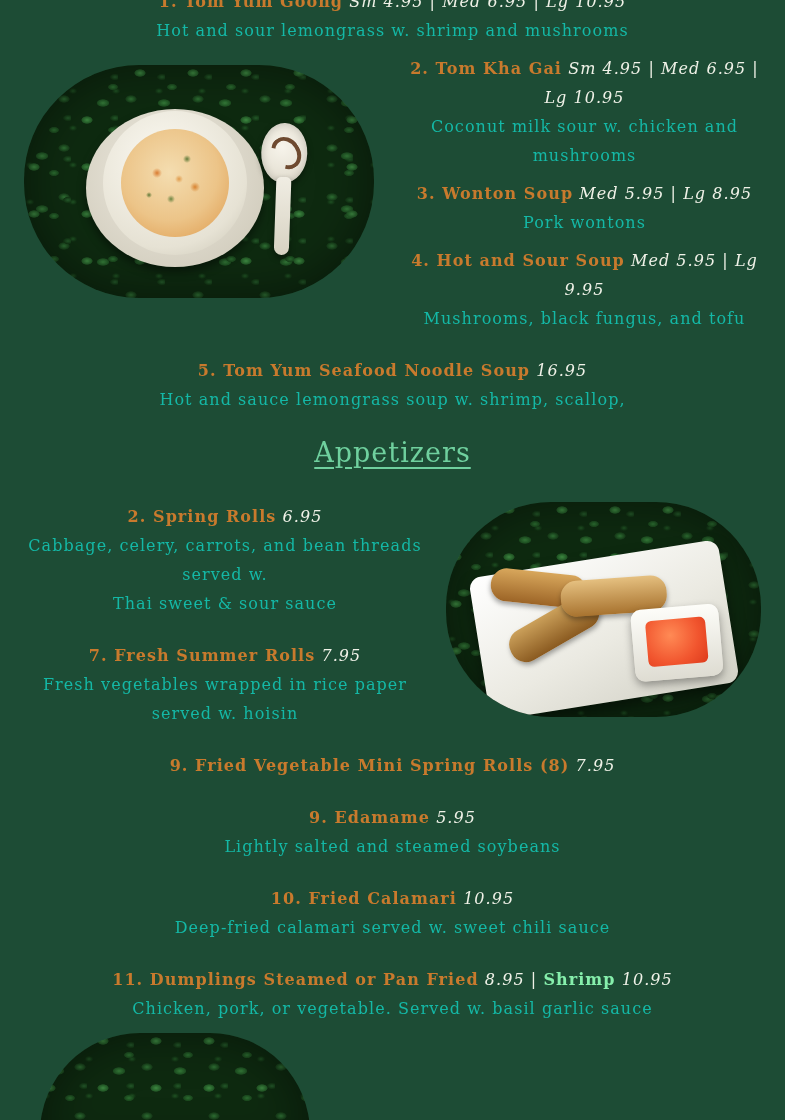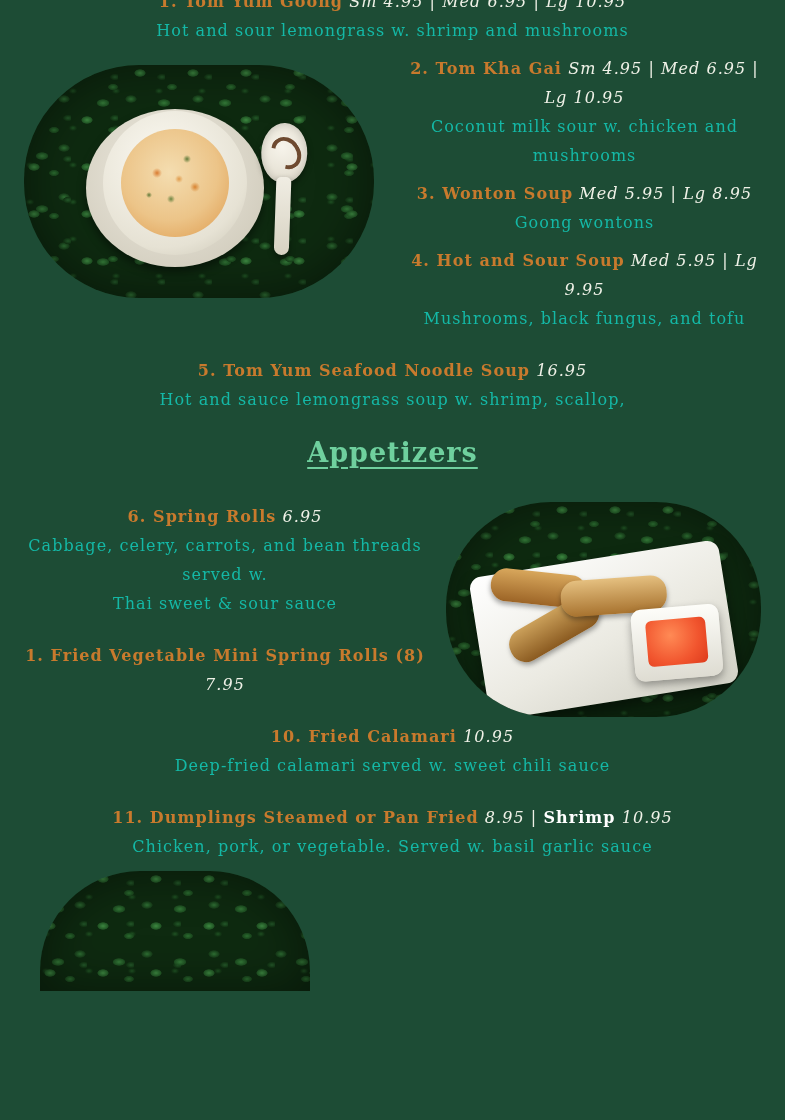--- a/index.html
+++ b/index.html
@@ -18,26 +18,26 @@
     line-height: 29px;
     letter-spacing: 1.05px;
   }
   .item { margin: 23px 0 0 0; }
   .item:first-child { margin-top: 0; }
   .center { text-align: center; }
   .left { text-align: center; margin-top: 9px; }
   .t { color: #c87a2d; font-weight: bold; }
   .p { color: #eff1e7; font-style: italic; }
   .sep { color: #eff1e7; }
-  .opt { color: #ffffff; font-weight: bold; }
+  .opt { color: #86efac; font-weight: bold; }
   .d { color: #14b8a6; }
   h2.section {
     margin: 20px 0 30px 0;
     text-align: center;
-    font-weight: bold;
+    font-weight: normal;
     font-size: 27px;
     line-height: 38px;
     letter-spacing: 1px;
     color: #6fd09e;
     text-decoration: underline;
     text-decoration-thickness: 2px;
     text-underline-offset: 5px;
   }
   
   .photo {
@@ -172,21 +172,21 @@
     <span class="t">2. Tom Kha Gai</span>
     <span class="p">Sm 4.95 | Med 6.95 |</span><br>
     <span class="p">Lg 10.95</span><br>
     <span class="d">Coconut milk sour w. chicken and</span><br>
     <span class="d">mushrooms</span>
   </p>
 
   <p class="item left">
     <span class="t">3. Wonton Soup</span>
     <span class="p">Med 5.95 | Lg 8.95</span><br>
-    <span class="d">Goong wontons</span>
+    <span class="d">Pork wontons</span>
   </p>
 
   <p class="item left">
     <span class="t">4. Hot and Sour Soup</span>
     <span class="p">Med 5.95 | Lg</span><br>
     <span class="p">9.95</span><br>
     <span class="d">Mushrooms, black fungus, and tofu</span>
   </p>
 
   <p class="item center">
@@ -204,33 +204,44 @@
       <div class="roll roll-1"></div>
       <div class="roll roll-3"></div>
       <div class="roll roll-2"></div>
       <div class="sauce-dish">
         <div class="sauce"></div>
       </div>
     </div>
   </div>
 
   <p class="item center">
-    <span class="t">6. Spring Rolls</span>
+    <span class="t">2. Spring Rolls</span>
     <span class="p">6.95</span><br>
     <span class="d">Cabbage, celery, carrots, and bean threads</span><br>
     <span class="d">served w.</span><br>
     <span class="d">Thai sweet &amp; sour sauce</span>
   </p>
 
-
-  <p class="item center">
-    <span class="t">1. Fried Vegetable Mini Spring Rolls (8)</span>
+  <p class="item center">
+    <span class="t">7. Fresh Summer Rolls</span>
+    <span class="p">7.95</span><br>
+    <span class="d">Fresh vegetables wrapped in rice paper</span><br>
+    <span class="d">served w. hoisin</span>
+  </p>
+
+  <p class="item center">
+    <span class="t">9. Fried Vegetable Mini Spring Rolls (8)</span>
     <span class="p">7.95</span>
   </p>
 
+  <p class="item center">
+    <span class="t">9. Edamame</span>
+    <span class="p">5.95</span><br>
+    <span class="d">Lightly salted and steamed soybeans</span>
+  </p>
 
   <p class="item center">
     <span class="t">10. Fried Calamari</span>
     <span class="p">10.95</span><br>
     <span class="d">Deep-fried calamari served w. sweet chili sauce</span>
   </p>
 
   <p class="item center">
     <span class="t">11. Dumplings Steamed or Pan Fried</span>
     <span class="p">8.95</span>

